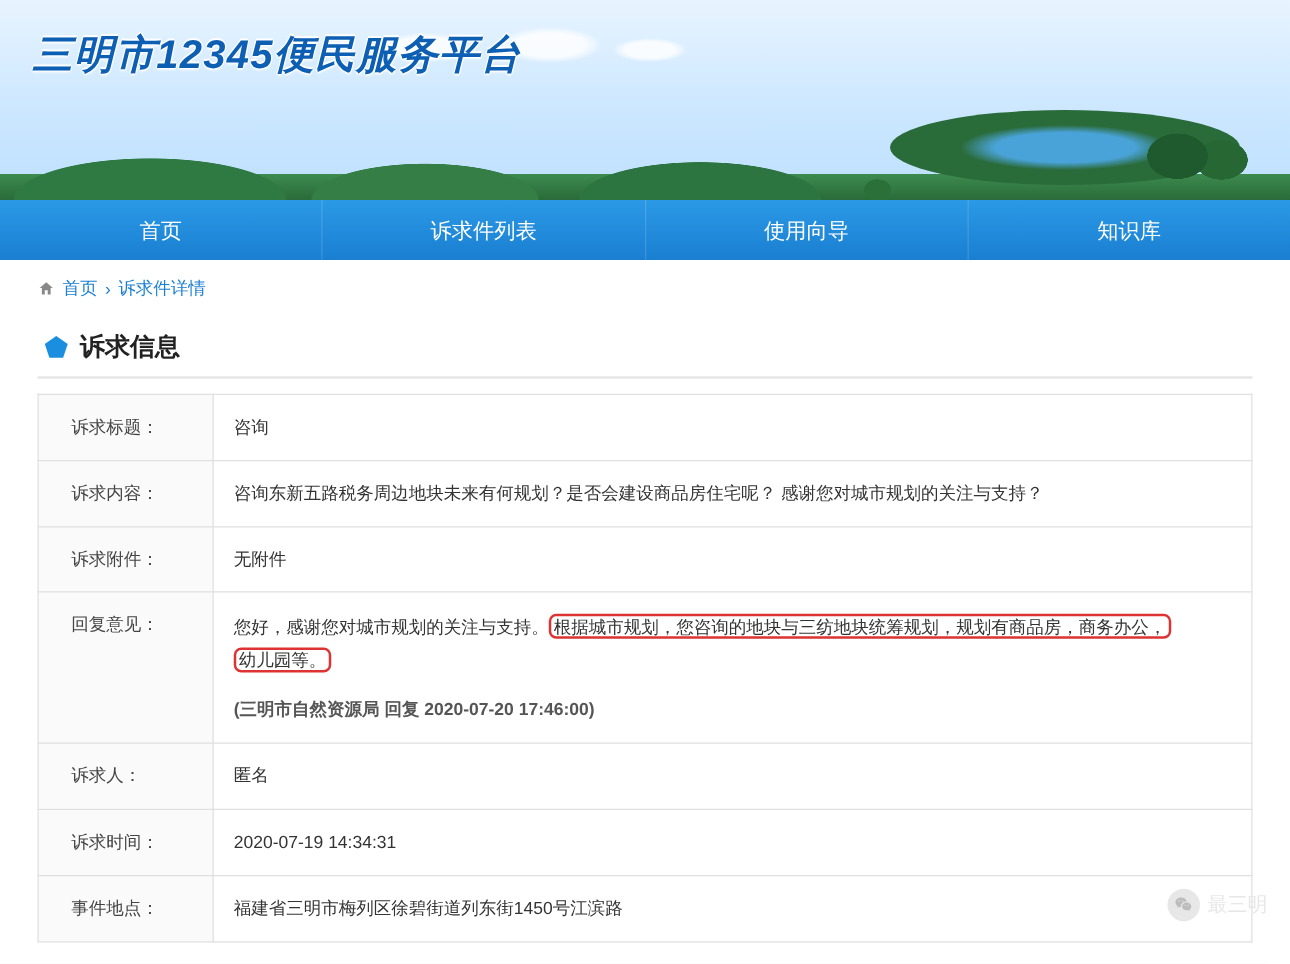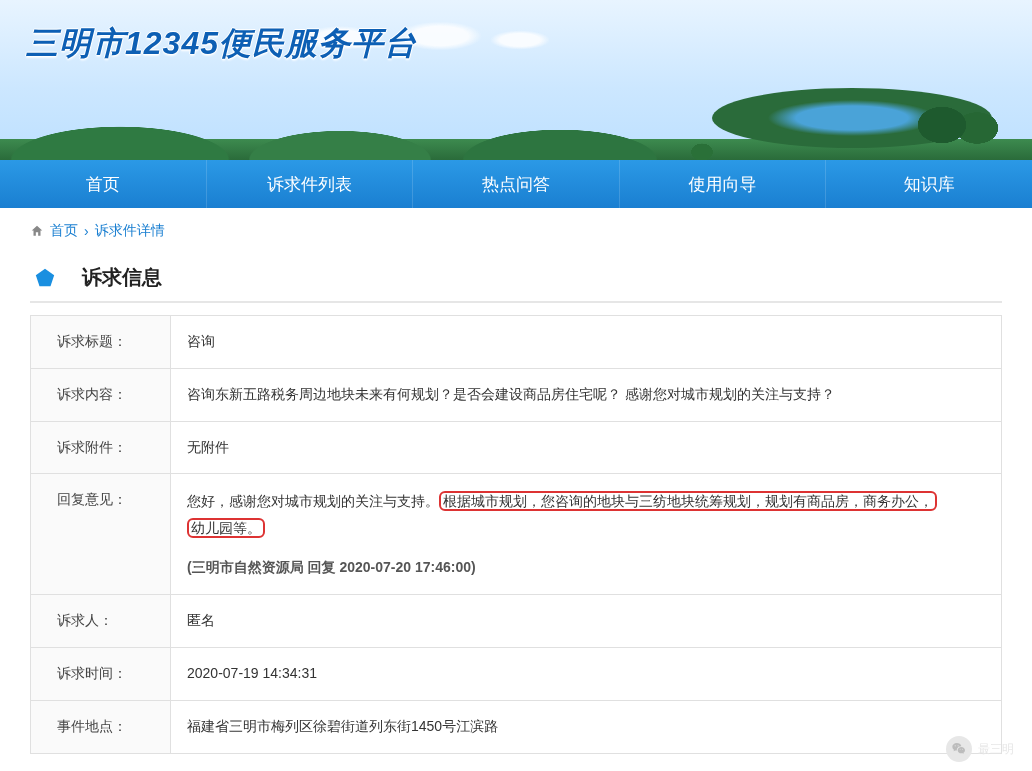--- a/index.html
+++ b/index.html
@@ -34,53 +34,52 @@
   .nav .item:last-child{border-right:none;}
 
   
   .panel { background:#fff; margin:0; min-height:593px; padding:0 0 10px 0;}
   .breadcrumb { padding:14px 30px 10px 30px; font-size:14px; color:#666; display:flex; align-items:center; gap:6px;}
   .breadcrumb a{ color:#1a7fd1; text-decoration:none; cursor:pointer;}
   .home-icon svg{width:14px;height:14px;vertical-align:-2px;}
   .sep{ color:#1a7fd1; }
 
   .section { padding:0 30px; }
-  .sec-head { display:flex; align-items:center; gap:26px; padding:14px 0 10px 4px; border-bottom:2px solid #e6e6e6; margin-bottom:12px;}
+  .sec-head { display:flex; align-items:center; gap:8px; padding:14px 0 10px 4px; border-bottom:2px solid #e6e6e6; margin-bottom:12px;}
   .badge-icon { width:22px; height:22px; }
   .badge-icon svg{display:block;}
   .sec-title { font-size:20px; font-weight:bold; color:#222; }
 
   table.info { width:100%; border-collapse:collapse; }
   table.info td { border:1px solid #e0e0e0; padding:14px 16px; font-size:14px; color:#333; vertical-align:top; line-height:1.7;}
   table.info td.label { width:140px; background:#fafafa; color:#444; white-space:nowrap; text-align:left; padding-left:26px;}
   .reply-wrap{line-height:1.9;}
   .reply-head{color:#333;}
   .hl { border:2px solid #d33; border-radius:6px; padding:0 2px; display:inline; box-decoration-break:clone; -webkit-box-decoration-break:clone;}
   .reply-meta{ color:#555; margin-top:12px;font-weight:bold;}
 
   
-  .watermark{position:absolute;right:18px;bottom:9px;display:flex;align-items:center;gap:6px;color:#e7e7e7;font-size:12px;}
+  .watermark{position:absolute;right:18px;bottom:34px;display:flex;align-items:center;gap:6px;color:#e7e7e7;font-size:16px;}
   .watermark .wx{width:26px;height:26px;border-radius:50%;background:#e7e7e7;display:flex;align-items:center;justify-content:center;}
   .watermark .wx svg{width:16px;height:16px;fill:#bcbcbc;}
 </style>
 </head>
 <body>
 
 <div class="banner">
   <div class="clouds"></div>
   <div class="mountains"></div>
   <div class="lake"></div>
   <div class="trees"></div>
   <div class="site-title">三明市12345便民服务平台</div>
 </div>
 
 <div class="nav">
   <div class="item">首页</div>
   <div class="item">诉求件列表</div>
-  <div class="item">热点问答</div>
   <div class="item">使用向导</div>
   <div class="item">知识库</div>
 </div>
 
 <div class="panel">
 
   <div class="breadcrumb">
     <span class="home-icon">
       <svg viewBox="0 0 24 24" fill="#888">
           <path d="M12 3l9 8h-3v9h-4v-6H10v6H6v-9H3z"></path>

